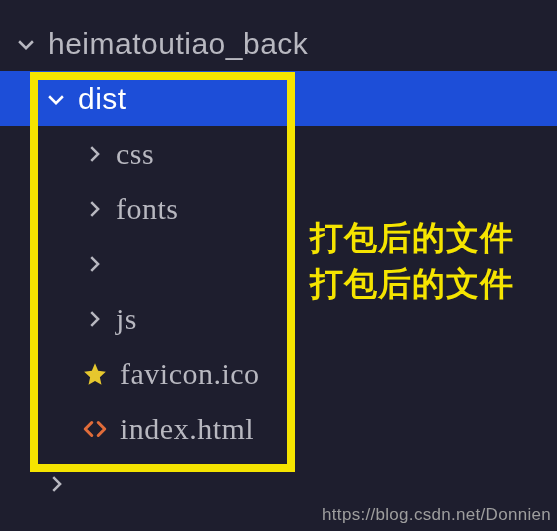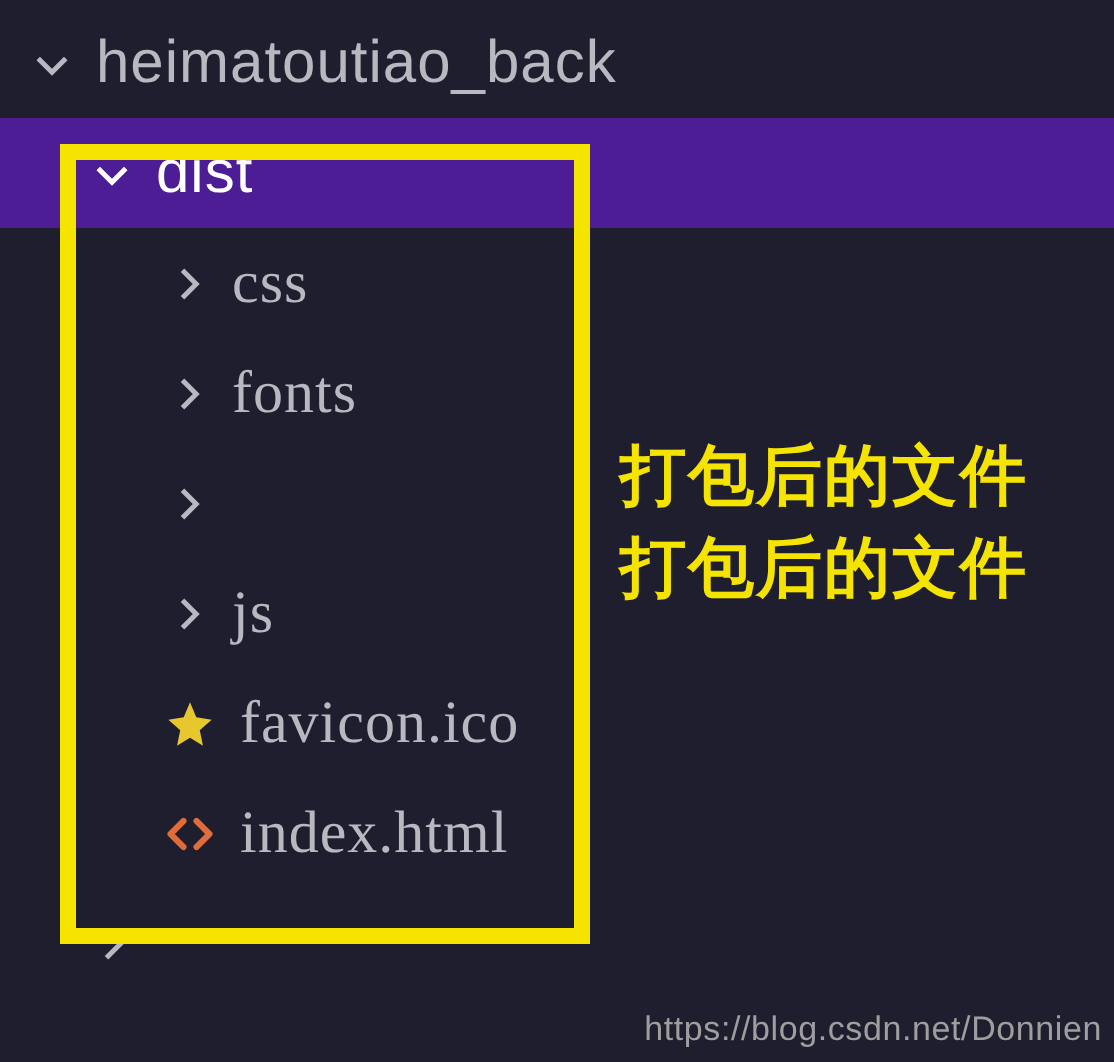--- a/index.html
+++ b/index.html
@@ -7,36 +7,36 @@
     width: 557px;
     height: 531px;
     background: #1e1e2e;
     font-family: "Segoe UI", Arial, sans-serif;
     overflow: hidden;
     position: relative;
   }
   .explorer {
     width: 100%;
     height: 100%;
-    padding-top: 4px;
+    padding-top: 16px;
   }
   .tree-item {
     display: flex;
     align-items: center;
     height: 55px;
     color: #b8b8c0;
     font-size: 30px;
     cursor: pointer;
     white-space: nowrap;
   }
   .tree-item.root { padding-left: 12px; }
   .tree-item.level1 { padding-left: 42px; }
   .tree-item.level2 { padding-left: 80px; font-family: Liberation Serif, serif; }
   .tree-item.selected {
-    background: #4c1d95;
+    background: #1d4ed8;
     color: #ffffff;
   }
   .chevron {
     display: inline-flex;
     align-items: center;
     justify-content: center;
     width: 28px;
     height: 28px;
     margin-right: 8px;
     flex-shrink: 0;

